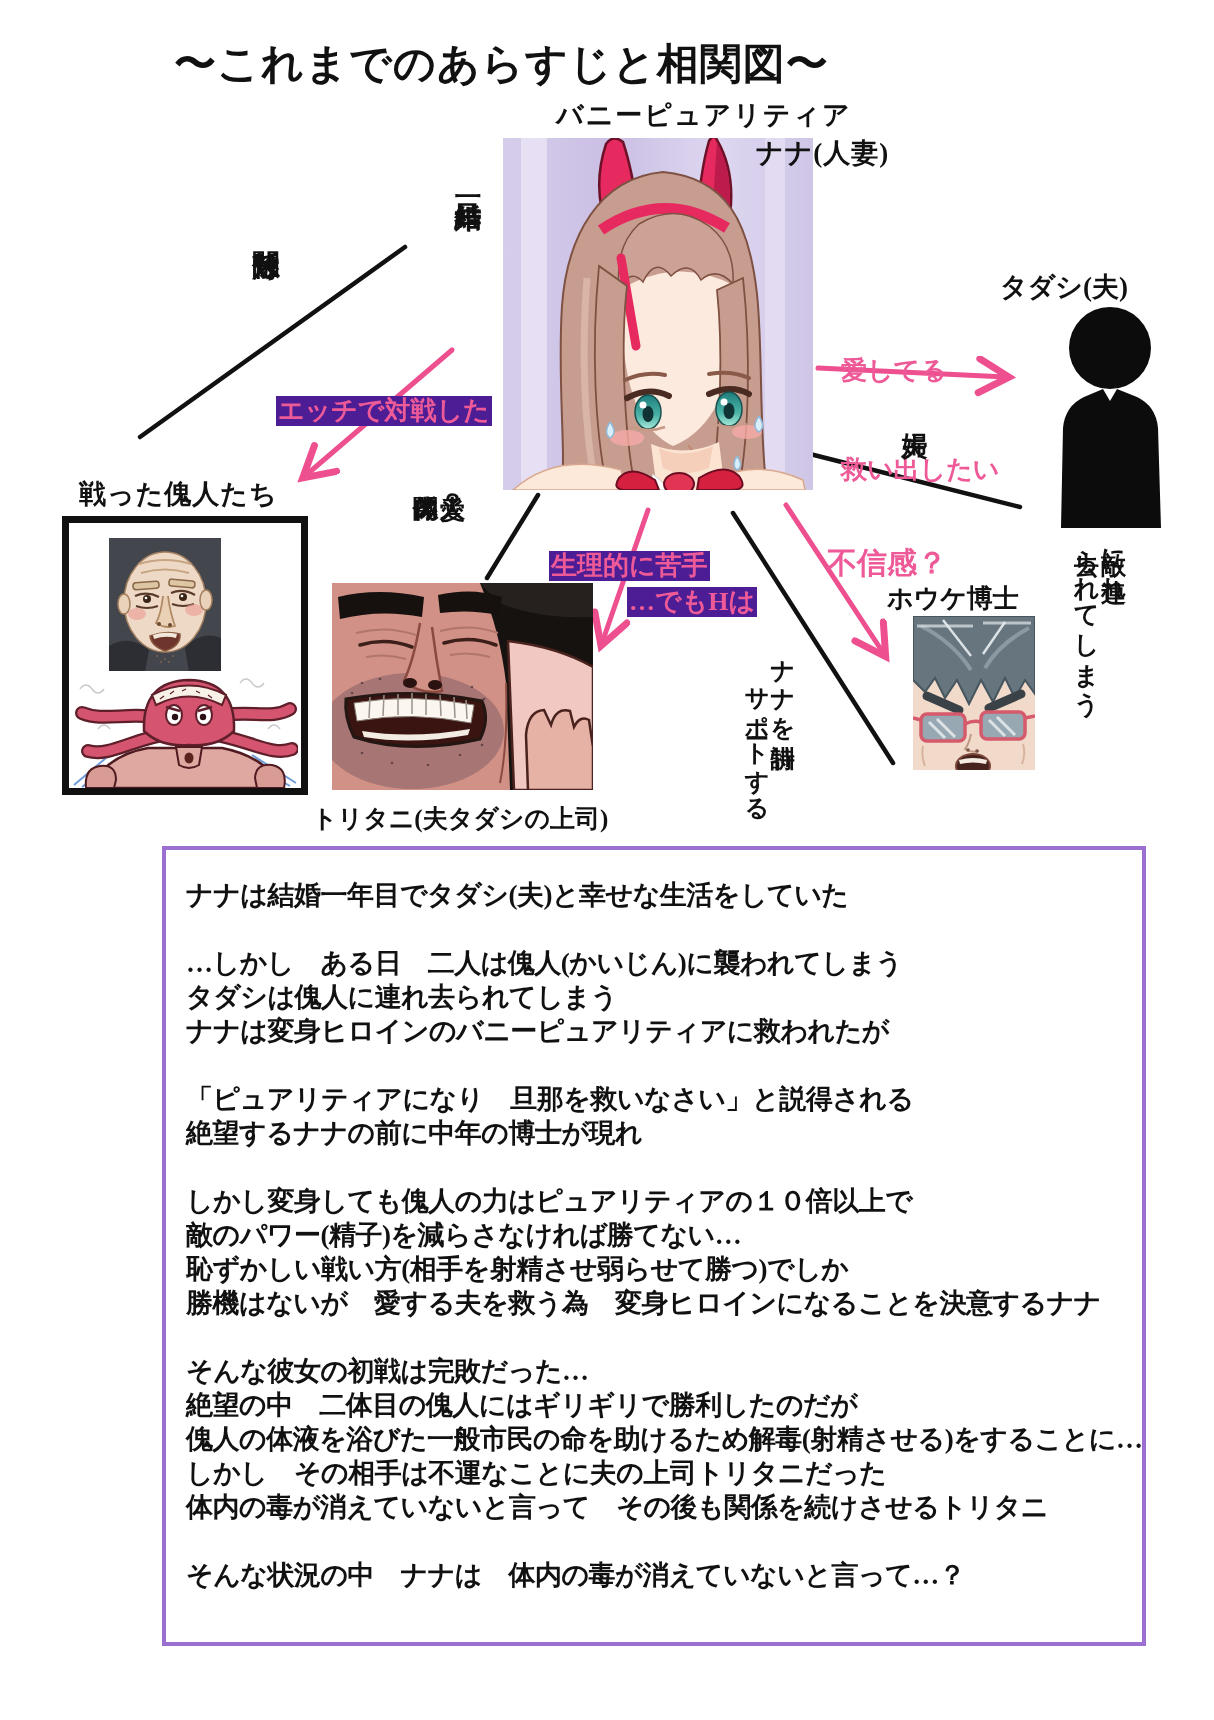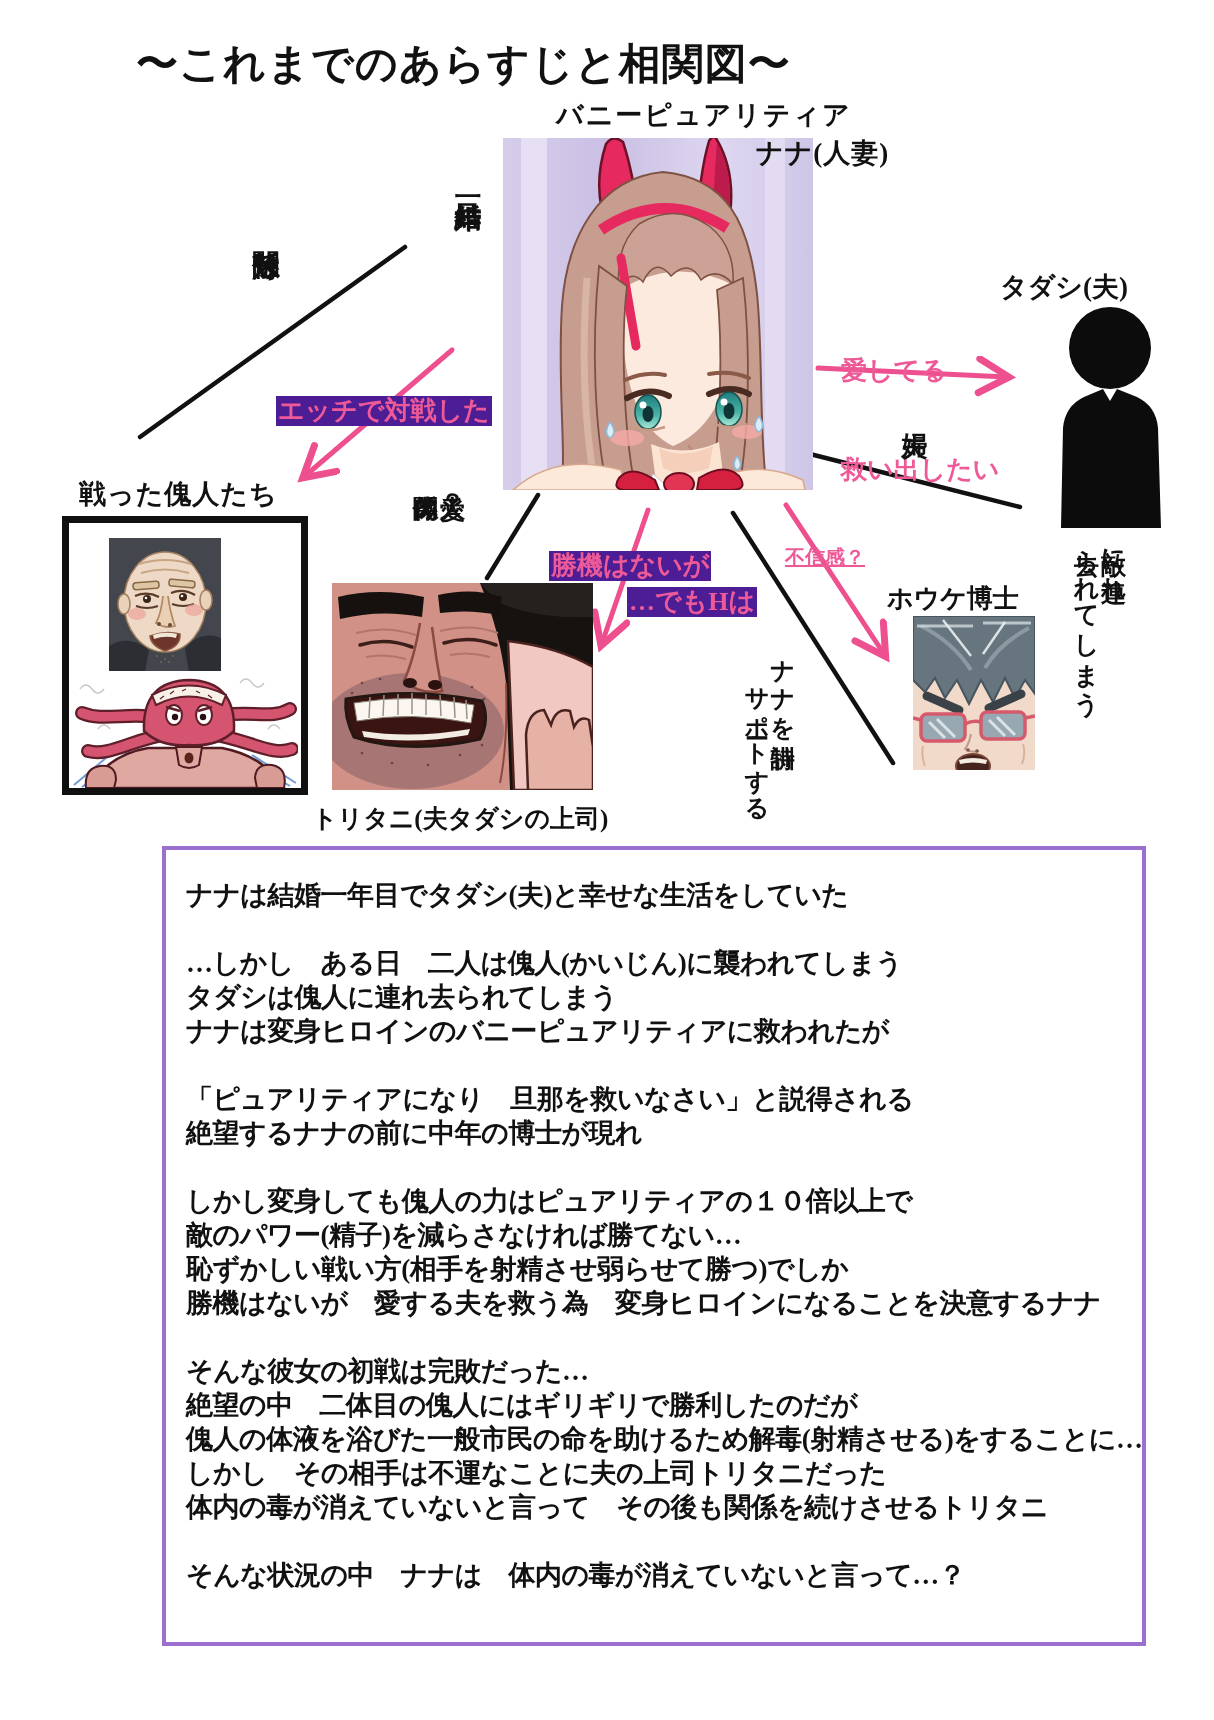--- a/index.html
+++ b/index.html
@@ -5,21 +5,21 @@
   html,body{margin:0;padding:0;background:#fff;}
   #canvas{position:relative;width:1214px;height:1720px;background:#ffffff;overflow:hidden;
           font-family:"Liberation Serif","DejaVu Serif",serif;color:#111;}
   .abs{position:absolute;}
   .txt{font-weight:700;white-space:pre;line-height:1.15;}
   .vtext{writing-mode:vertical-rl;text-orientation:mixed;font-weight:700;}
   .vcols{writing-mode:vertical-rl;text-orientation:mixed;font-weight:700;}
   .vcols > div{line-height:1.08;}
   .pink{color:#ee5a97;}
   .onwhite{background:#4c1d95;padding:0 2px;}
-  #page-title{font-size:42px;letter-spacing:1px;}
+  #page-title{font-size:42px;letter-spacing:1px;margin-left:38px;}
   #overlay{position:absolute;left:0;top:0;z-index:1;}
   .art{z-index:2;}
   .lbl{z-index:3;}
   #kaijin-frame{border:7px solid #101010;background:#fff;box-sizing:border-box;z-index:2;}
   #v-support > div:nth-child(2){padding-inline-start:27px;}
   #synopsis-box{border:4px solid #9a6fd0;box-sizing:border-box;background:#fff;
                 padding:28px 20px 0 20px;z-index:3;margin-left:48px;}
   .syn-line{font-size:27px;line-height:34px;min-height:34px;font-weight:700;
             letter-spacing:-0.5px;white-space:pre;}
 </style>
@@ -210,23 +210,23 @@
       <path d="M94,36 l14,4 M140,36 l-14,4" stroke="#5f1f2a" stroke-width="2.5"></path>
       <path d="M104,76 L130,76 L127,94 Q117,100 107,94 Z" fill="#dfa9a1" stroke="#4f1a20" stroke-width="2"></path>
       <ellipse cx="117" cy="87" rx="4.5" ry="5.5" fill="#5a241c"></ellipse>
     </svg>
   </div>
 
   <div class="abs vcols lbl" style="left:412px;top:476px;font-size:25px;height:130px;">
     <div>愛人？</div>
     <div>肉体関係</div>
   </div>
-  <div class="abs txt lbl pink onwhite" style="left:549px;top:551px;font-size:26px;">勝機はないが</div>
+  <div class="abs txt lbl pink onwhite" style="left:549px;top:551px;font-size:26px;">生理的に苦手</div>
   <div class="abs txt lbl pink onwhite" style="left:627px;top:587px;font-size:26px;">…でもHは</div>
-  <div class="abs txt lbl pink" style="left:785px;top:546px;font-size:20px;text-decoration:underline;">不信感？</div>
+  <div class="abs txt lbl pink" style="left:827px;top:546px;font-size:30px;">不信感？</div>
 
   <svg class="abs art" style="left:332px;top:583px;" width="261" height="207" viewBox="0 0 261 207">
     <rect width="261" height="207" fill="#151210"></rect>
     <path d="M0,0 L148,0 Q168,48 174,100 L178,207 L0,207 Z" fill="#d29186"></path>
     <path d="M148,0 L261,0 L261,34 Q210,36 172,22 Q158,12 148,0 Z" fill="#26211f"></path>
     <path d="M176,58 Q226,64 261,84 L261,207 L182,207 Z" fill="#f2c9c2" stroke="#4a221e" stroke-width="2.5"></path>
     <path d="M196,207 L194,152 Q196,128 212,127 L219,142 Q224,124 238,128 L242,144 Q248,132 257,137 L261,164 L261,207 Z" fill="#e7b2a6" stroke="#4a221e" stroke-width="2.5"></path>
     <ellipse cx="80" cy="148" rx="92" ry="58" fill="#7a5a62" opacity="0.5"></ellipse>
     <path d="M6,14 Q46,4 92,14 L90,34 Q48,26 8,36 Z" fill="#16100e"></path>
     <path d="M106,12 Q140,4 170,14 L166,32 Q138,26 108,30 Z" fill="#16100e"></path>

